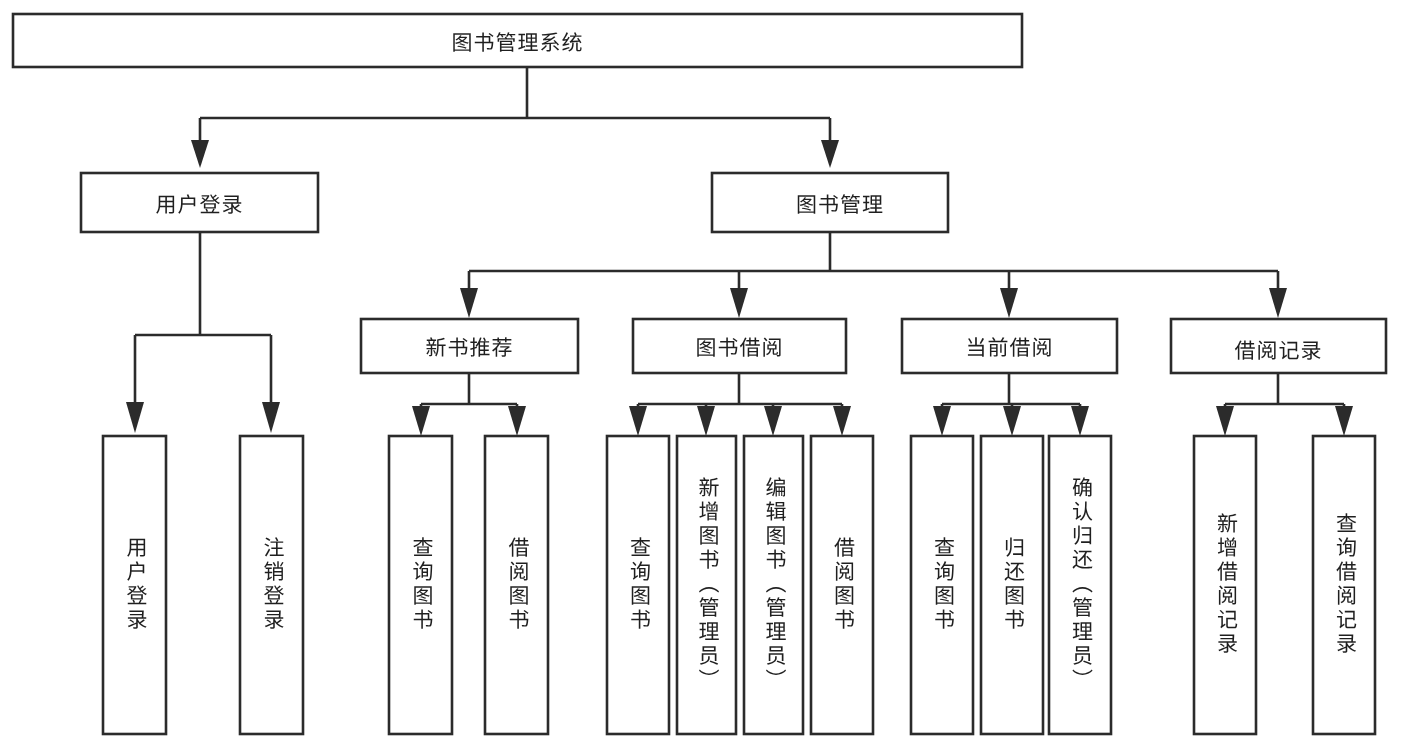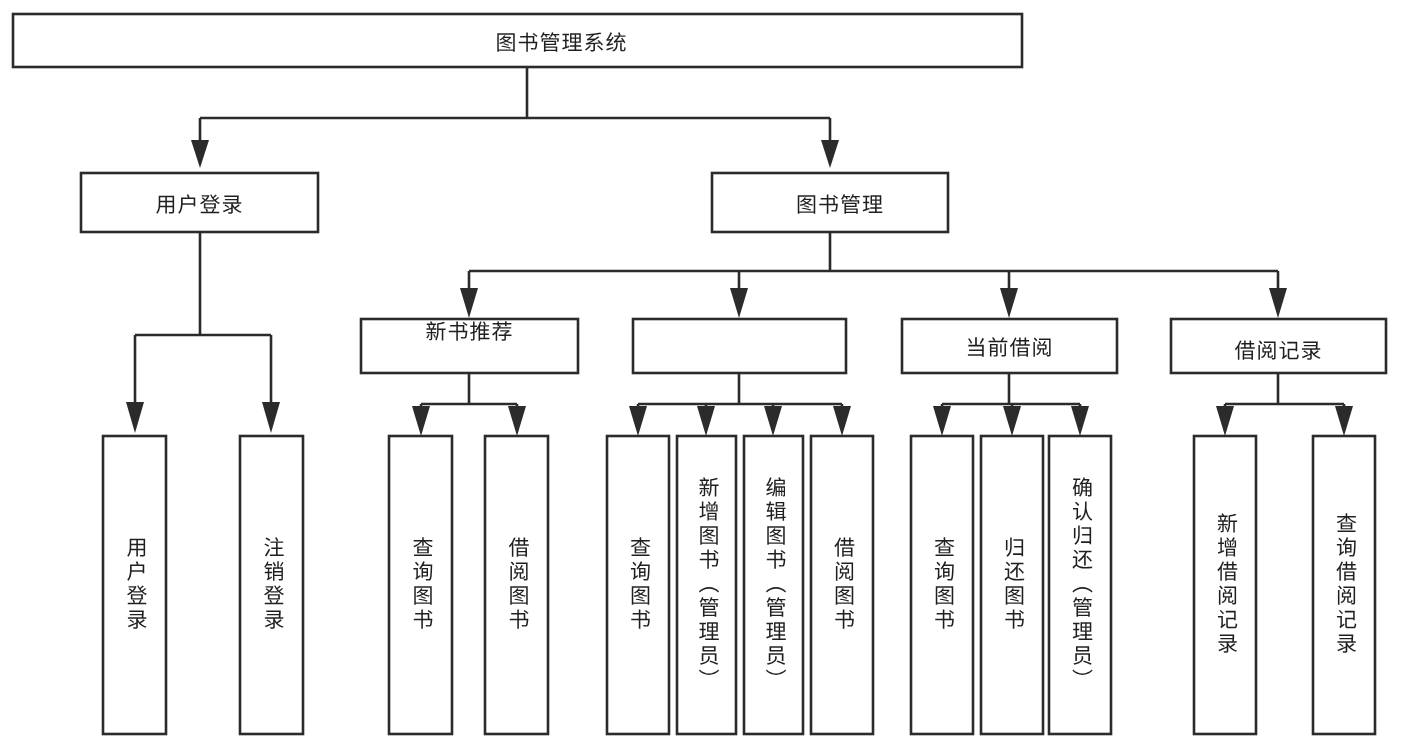--- a/index.html
+++ b/index.html
@@ -174,33 +174,36 @@
     <rect class="node-box" x="811" y="436" width="62" height="298"></rect>
 
     <rect class="node-box" x="911" y="436" width="62" height="298"></rect>
     <rect class="node-box" x="981" y="436" width="62" height="298"></rect>
     <rect class="node-box" x="1049" y="436" width="62" height="298"></rect>
 
     <rect class="node-box" x="1194" y="436" width="62" height="298"></rect>
     <rect class="node-box" x="1313" y="436" width="62" height="298"></rect>
   </svg>
 
-  <div class="hlabel-wrap" style="left:13px; top:14px; width:1009px; height:53px;padding-left:44px;">
+  <div class="hlabel-wrap" style="left:13px; top:14px; width:1009px; height:53px;">
     <span class="hlabel-text">图书管理系统</span>
   </div>
 
   <div class="hlabel-wrap" style="left:81px; top:173px; width:237px; height:59px;">
     <span class="hlabel-text">用户登录</span>
   </div>
   <div class="hlabel-wrap" style="left:712px; top:173px; width:256px; height:59px;">
     <span class="hlabel-text">图书管理</span>
   </div>
 
-  <div class="hlabel-wrap" style="left:361px; top:303px; width:217px; height:54px;">
+  <div class="hlabel-wrap" style="left:361px; top:319px; width:217px; height:54px;">
     <span class="hlabel-text">新书推荐</span>
+  </div>
+  <div class="hlabel-wrap" style="left:633px; top:319px; width:213px; height:54px;">
+    <span class="hlabel-text">图书借阅</span>
   </div>
   <div class="hlabel-wrap" style="left:902px; top:319px; width:215px; height:54px;">
     <span class="hlabel-text">当前借阅</span>
   </div>
   <div class="hlabel-wrap" style="left:1171px; top:319px; width:215px; height:60px;">
     <span class="hlabel-text">借阅记录</span>
   </div>
 
   <div class="vlabel-wrap" style="left:103px; top:436px; width:63px; height:298px;">
     <span class="vlabel-text">用户登录</span>

